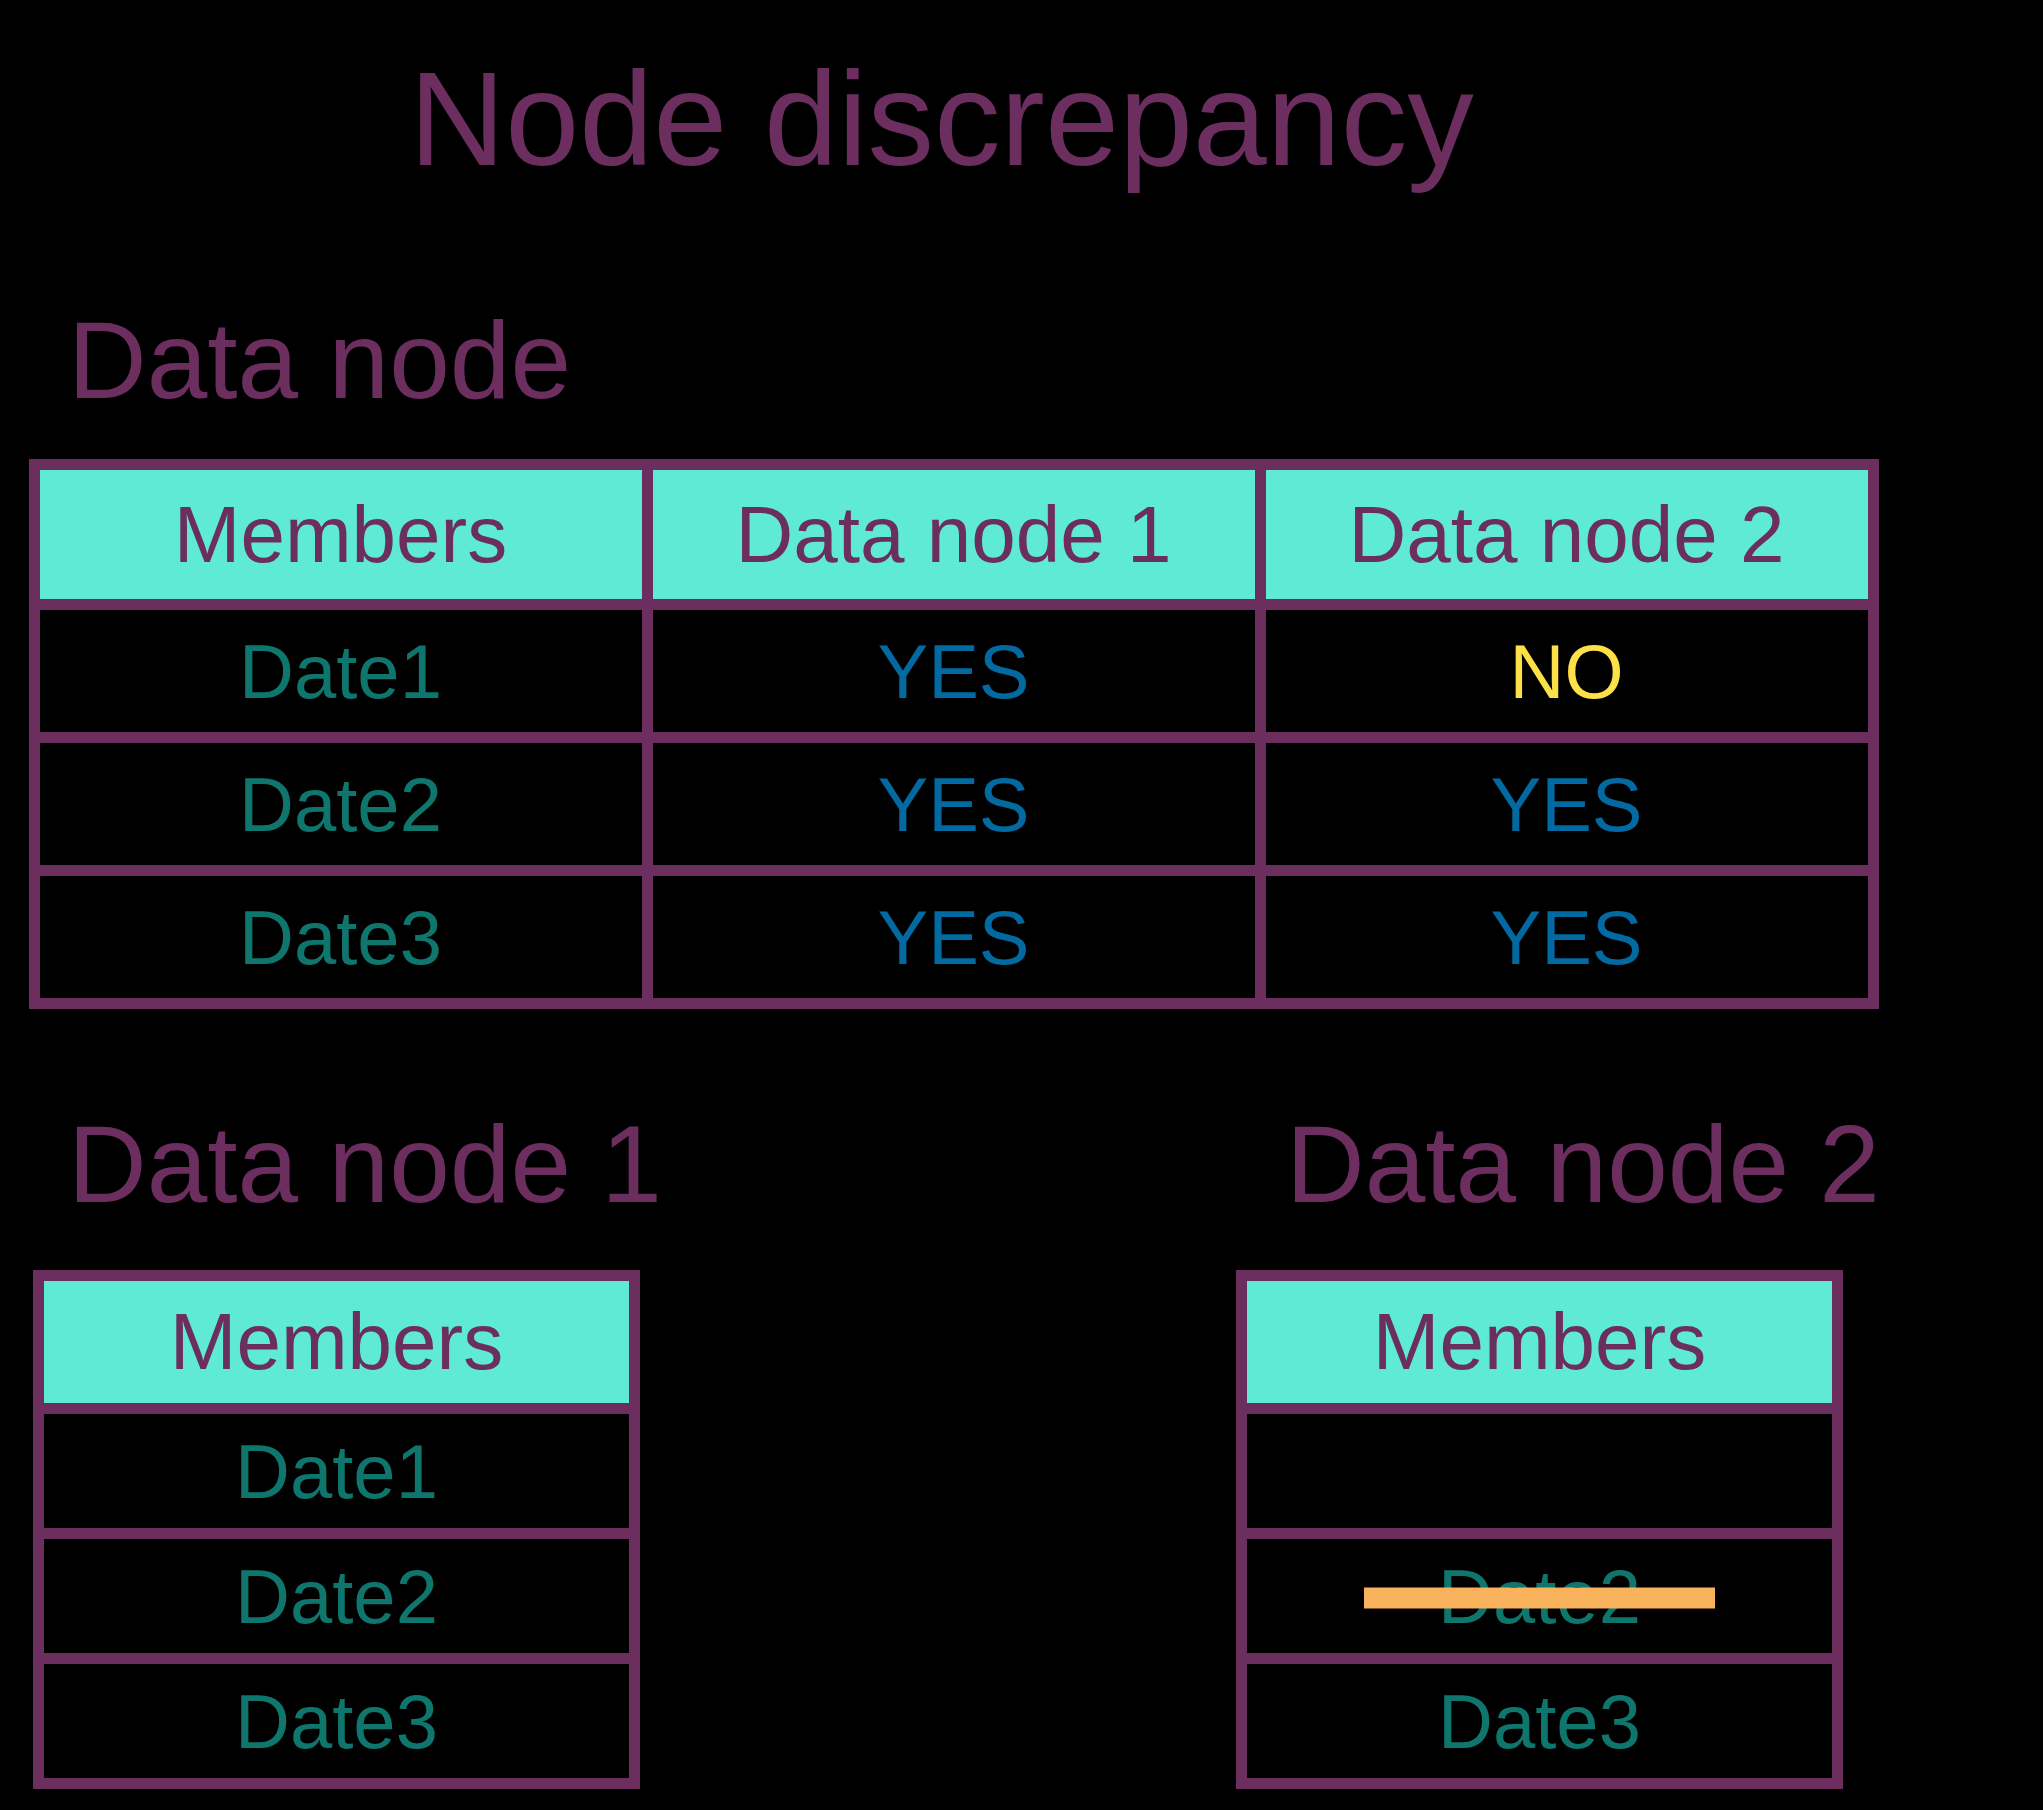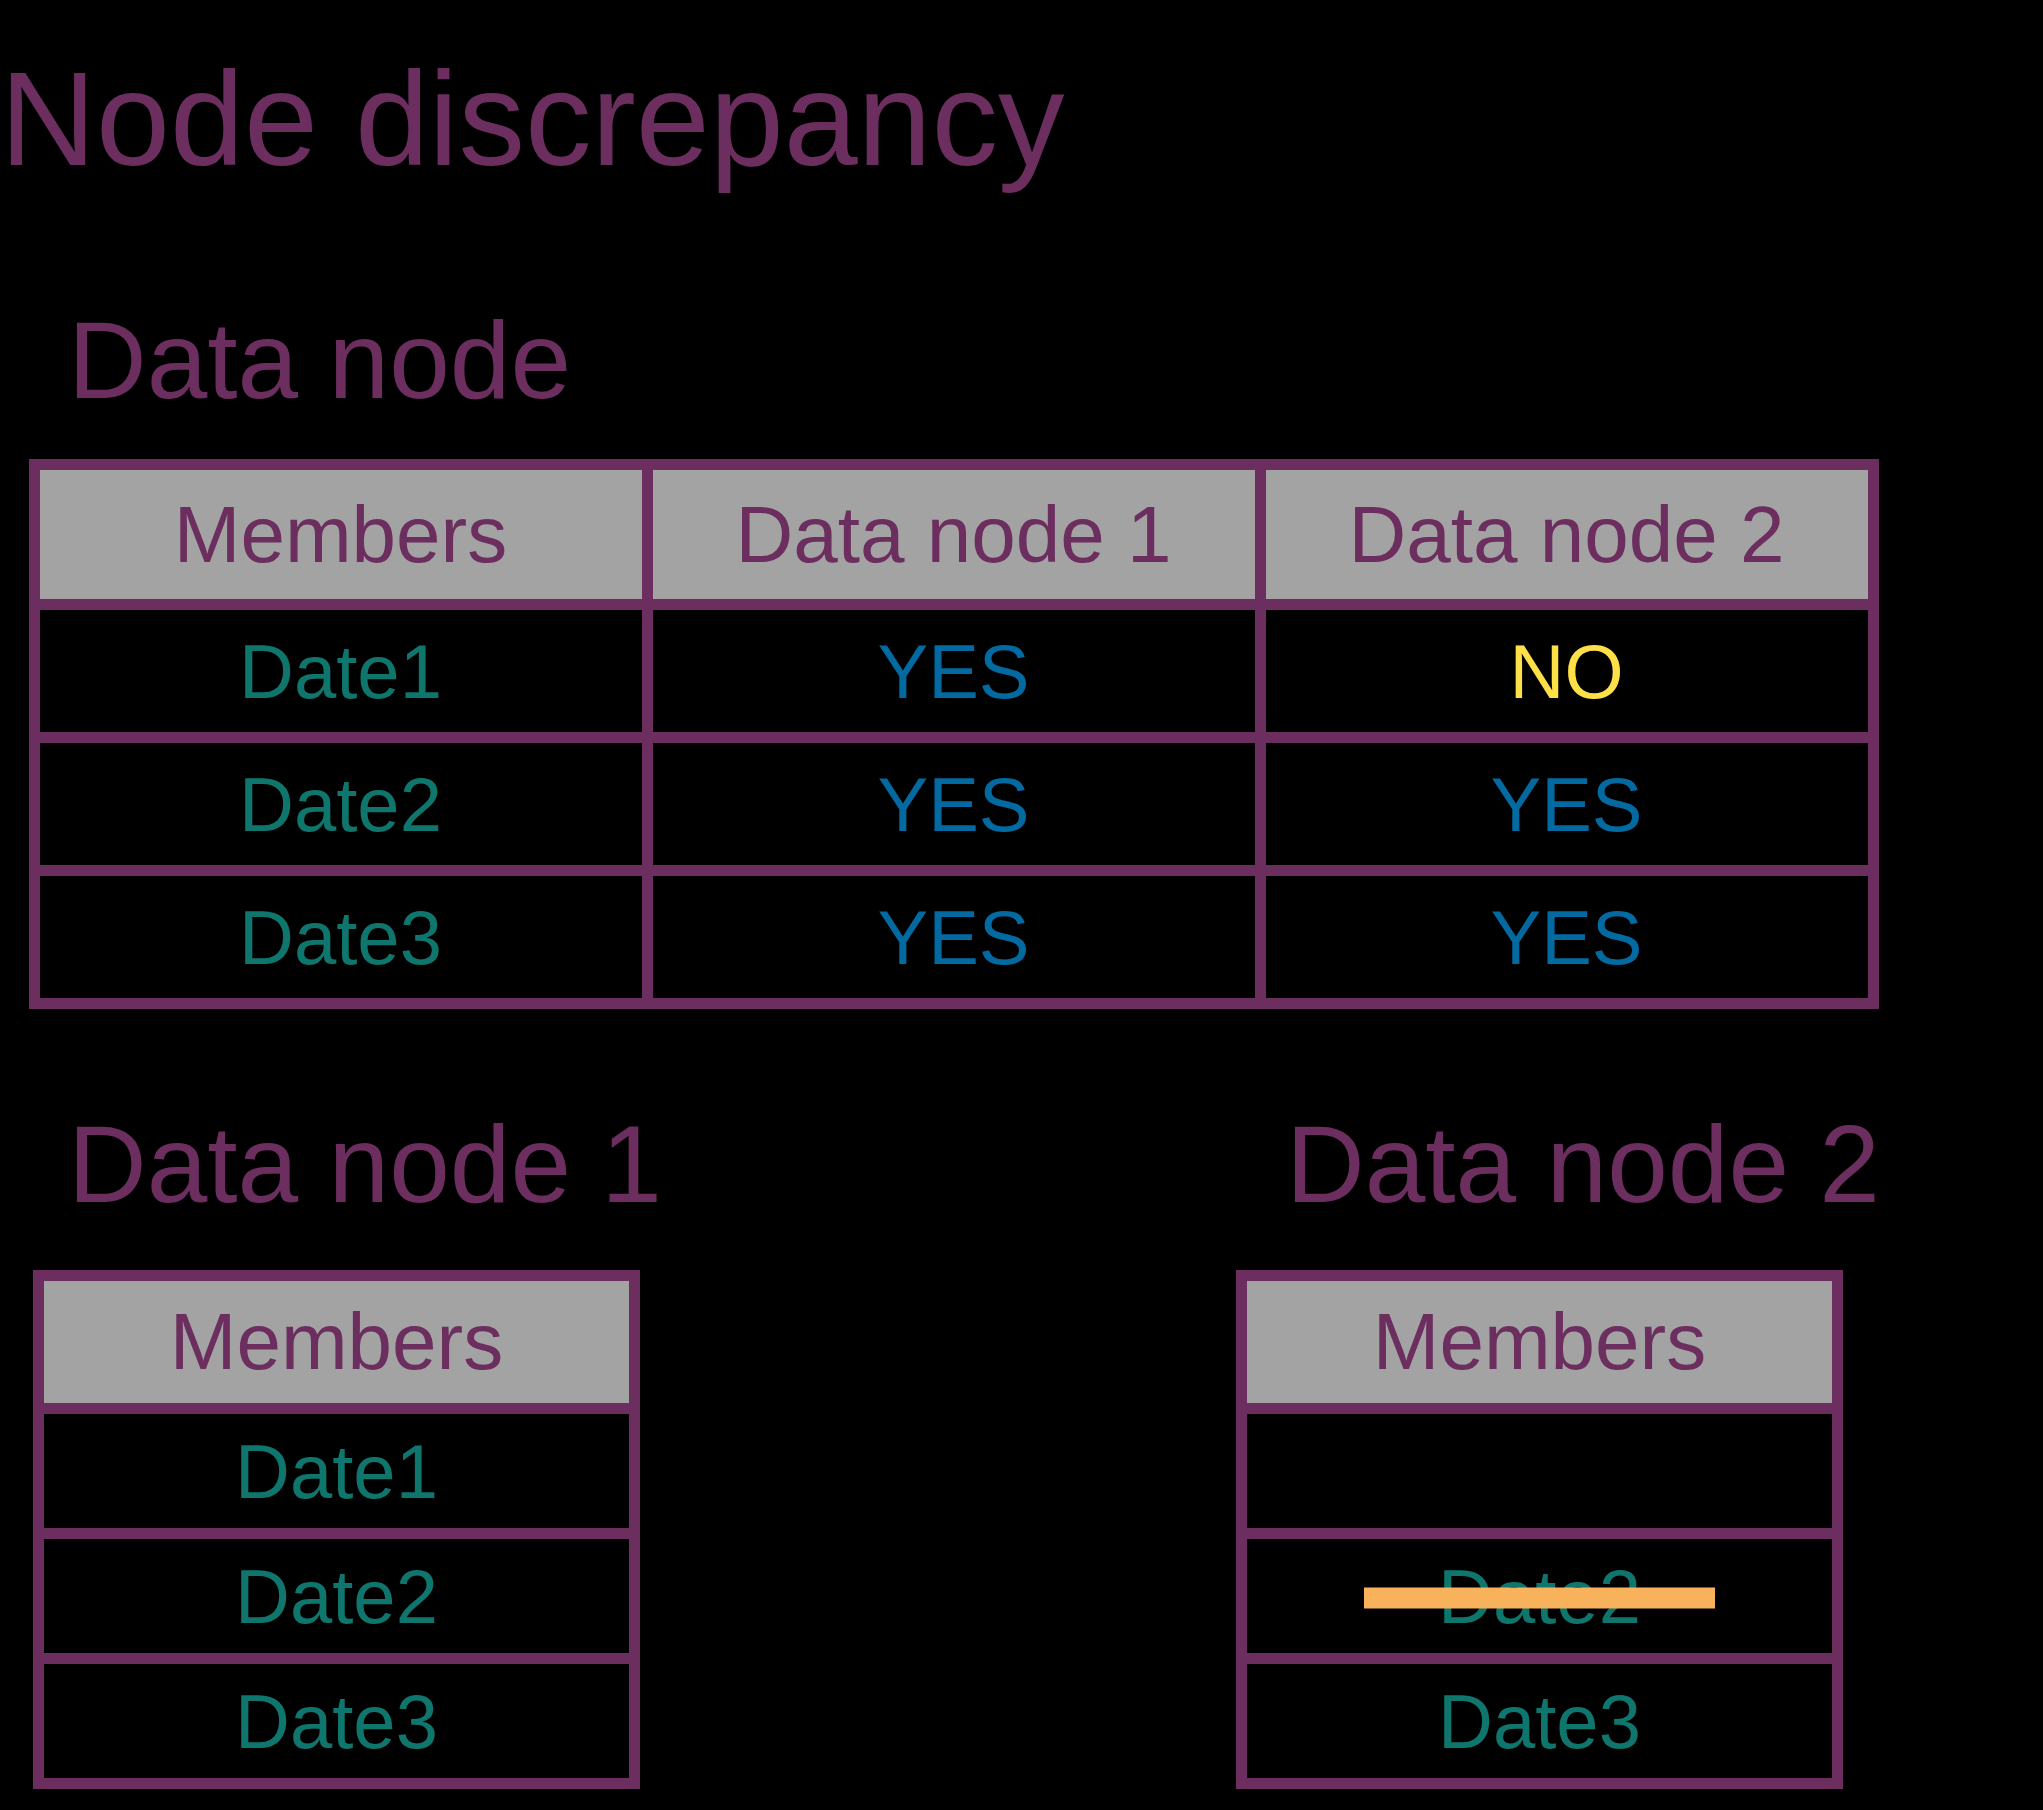--- a/index.html
+++ b/index.html
@@ -14,21 +14,21 @@
     background: #000000;
     font-family: "Liberation Sans", sans-serif;
     color: #6B2E5F;
     overflow: hidden;
   }
   .title {
     position: absolute;
     left: 0;
     top: 40px;
     width: 1883px;
-    text-align: left;
+    text-align: center;
     font-size: 133px;
     line-height: 1.2;
     color: #6B2E5F;
     white-space: nowrap;
   }
   .heading {
     position: absolute;
     font-size: 109px;
     line-height: 1.2;
     color: #6B2E5F;
@@ -45,21 +45,21 @@
     background: transparent;
   }
   th, td {
     border: 11.4px solid #6B2E5F;
     text-align: center;
     vertical-align: middle;
     padding: 0;
     white-space: nowrap;
   }
   th {
-    background: #a3a3a3;
+    background: #5eead4;
     color: #6B2E5F;
     font-weight: normal;
     font-size: 80px;
   }
   td {
     background: transparent;
     font-size: 76px;
     color: #0f766e;
   }
   .query-table {

